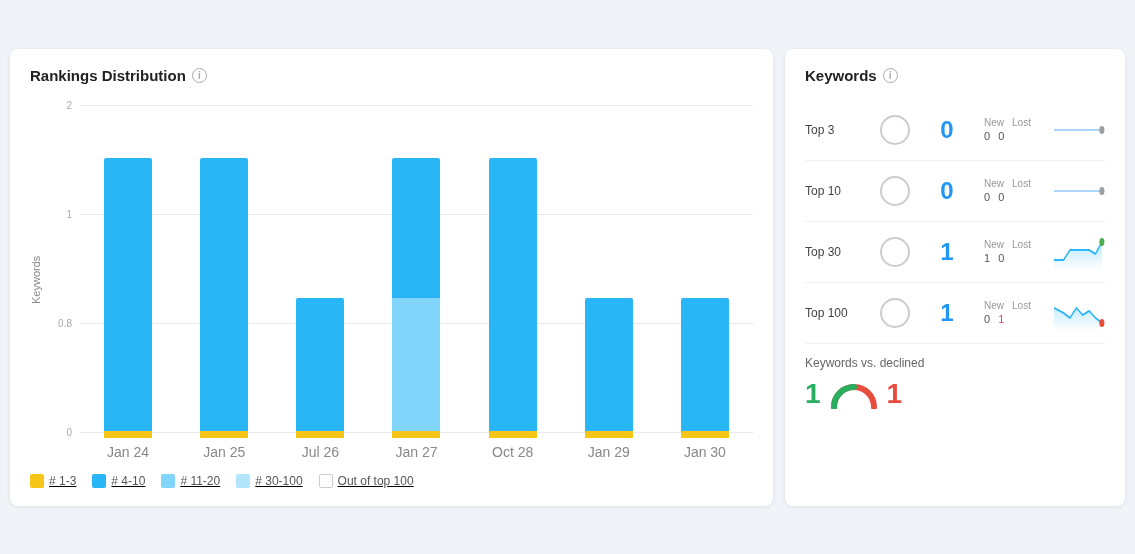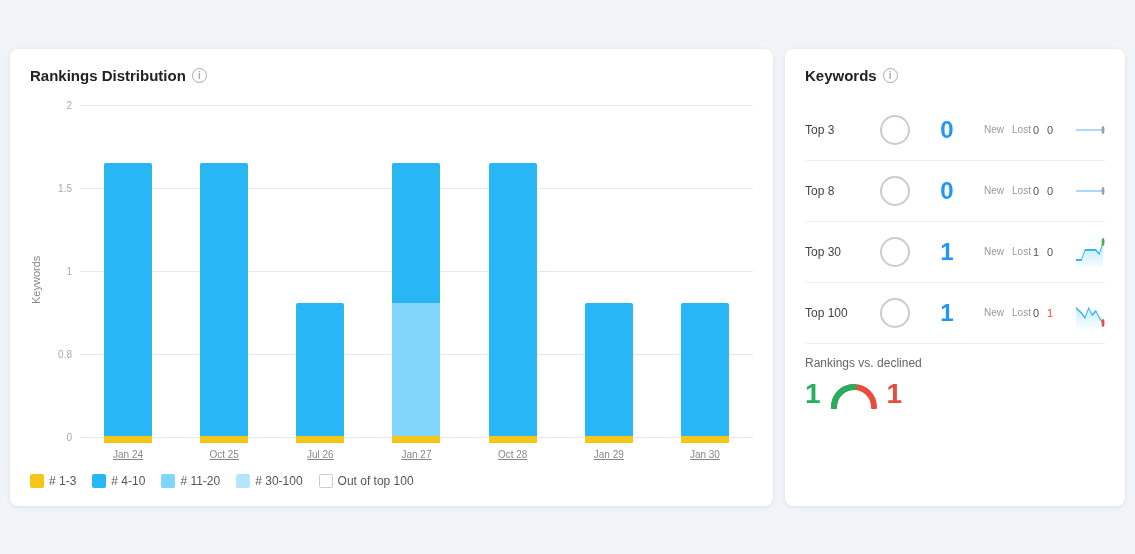--- a/index.html
+++ b/index.html
@@ -130,34 +130,34 @@
     .bar-segment {
       width: 100%;
     }
     .x-axis {
       display: flex;
       justify-content: space-around;
       padding-left: 30px;
       margin-top: 6px;
     }
     .x-label {
-      font-size: 10px;
+      font-size: 14px;
       color: #888;
       text-align: center;
       width: 60px;
-      text-decoration: underline;
     }
 
     
     .legend {
       display: flex;
       gap: 16px;
       margin-top: 14px;
       flex-wrap: wrap;
       align-items: center;
+      text-decoration: underline;
     }
     .legend-item {
       display: flex;
       align-items: center;
       gap: 5px;
       font-size: 12px;
       color: #555;
     }
     .legend-box {
       width: 14px;
@@ -202,21 +202,21 @@
     .kw-count {
       font-size: 24px;
       font-weight: 700;
       color: #2196F3;
       width: 28px;
       text-align: center;
       flex-shrink: 0;
     }
     .kw-new-lost {
       display: flex;
-      flex-direction: row;
+      flex-direction: column;
       gap: 2px;
       flex-shrink: 0;
     }
     .kw-new-lost-labels {
       display: flex;
       gap: 8px;
       font-size: 10px;
       color: #999;
     }
     .kw-new-lost-values {
@@ -275,24 +275,20 @@
     </div>
 
     <div class="chart-area">
       <div class="y-axis-label">Keywords</div>
       <div class="chart-inner">
         <div class="grid-and-bars">
 
           <div class="grid-lines">
             <div class="grid-line">
               <span class="grid-line-label">2</span>
-              <div class="grid-line-rule"></div>
-            </div>
-            <div class="grid-line">
-              <span class="grid-line-label">1.5</span>
               <div class="grid-line-rule"></div>
             </div>
             <div class="grid-line">
               <span class="grid-line-label">1</span>
               <div class="grid-line-rule"></div>
             </div>
             <div class="grid-line">
               <span class="grid-line-label">0.8</span>
               <div class="grid-line-rule"></div>
             </div>
@@ -346,21 +342,21 @@
                   <div class="bar-segment" style="height: 5%; background: rgb(245, 197, 24);"></div>
                   <div class="bar-segment" style="height: 95%; background: rgb(41, 182, 246);"></div>
                 </div>
               </div>
             </div>
         </div>
 
         <div class="x-axis" id="x-axis">
 
         <div class="x-label">Jan 24</div>
-            <div class="x-label">Oct 25</div>
+            <div class="x-label">Jan 25</div>
             <div class="x-label">Jul 26</div>
             <div class="x-label">Jan 27</div>
             <div class="x-label">Oct 28</div>
             <div class="x-label">Jan 29</div>
             <div class="x-label">Jan 30</div>
           </div>
       </div>
     </div>
 
     <div class="legend">
@@ -412,21 +408,21 @@
           <svg viewBox="0 0 80 40" preserveAspectRatio="none">
             <line x1="0" y1="20" x2="75" y2="20" stroke="#90caf9" stroke-width="1.5"></line>
             <circle cx="75" cy="20" r="4" fill="#9e9e9e"></circle>
           </svg>
         </div>
       </div>
     </div>
 
     <div class="kw-section">
       <div class="kw-row">
-        <span class="kw-label">Top 8</span>
+        <span class="kw-label">Top 10</span>
         <div class="kw-circle"></div>
         <span class="kw-count">0</span>
         <div class="kw-new-lost">
           <div class="kw-new-lost-labels">
             <span>New</span>
             <span>Lost</span>
           </div>
           <div class="kw-new-lost-values">
             <span>0</span>
             <span>0</span>
@@ -497,21 +493,21 @@
             </defs>
             <path d="M0,15 L15,20 L25,25 L35,15 L45,22 L55,18 L65,25 L75,30" fill="none" stroke="#29b6f6" stroke-width="2"></path>
             <path d="M0,15 L15,20 L25,25 L35,15 L45,22 L55,18 L65,25 L75,30 L75,38 L0,38 Z" fill="url(#g100)"></path>
             <circle cx="75" cy="30" r="4" fill="#e74c3c"></circle>
           </svg>
         </div>
       </div>
     </div>
 
     <div class="improved-section">
-      <div class="improved-title">Rankings vs. declined</div>
+      <div class="improved-title">Keywords vs. declined</div>
       <div class="improved-row">
         <span class="improved-num green">1</span>
         <svg class="gauge-arc" viewBox="0 0 50 30">
           <path d="M5,28 A20,20 0 0,1 45,28" fill="none" stroke="#e74c3c" stroke-width="6" stroke-linecap="round"></path>
           <path d="M5,28 A20,20 0 0,1 25,8" fill="none" stroke="#27ae60" stroke-width="6" stroke-linecap="round"></path>
         </svg>
         <span class="improved-num red">1</span>
       </div>
     </div>
   </div>

